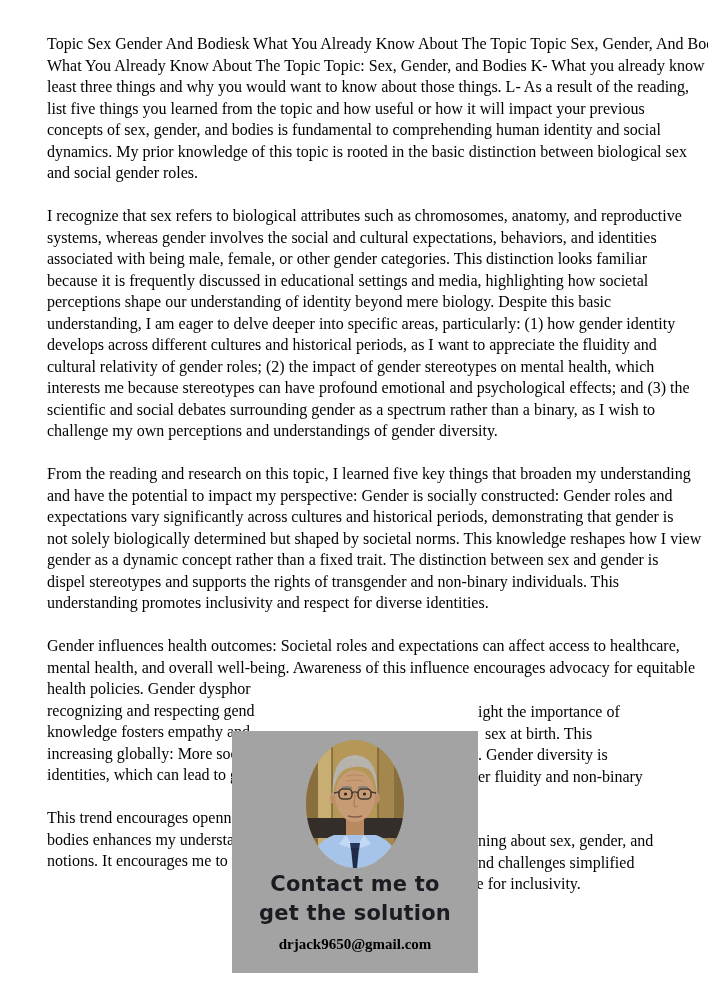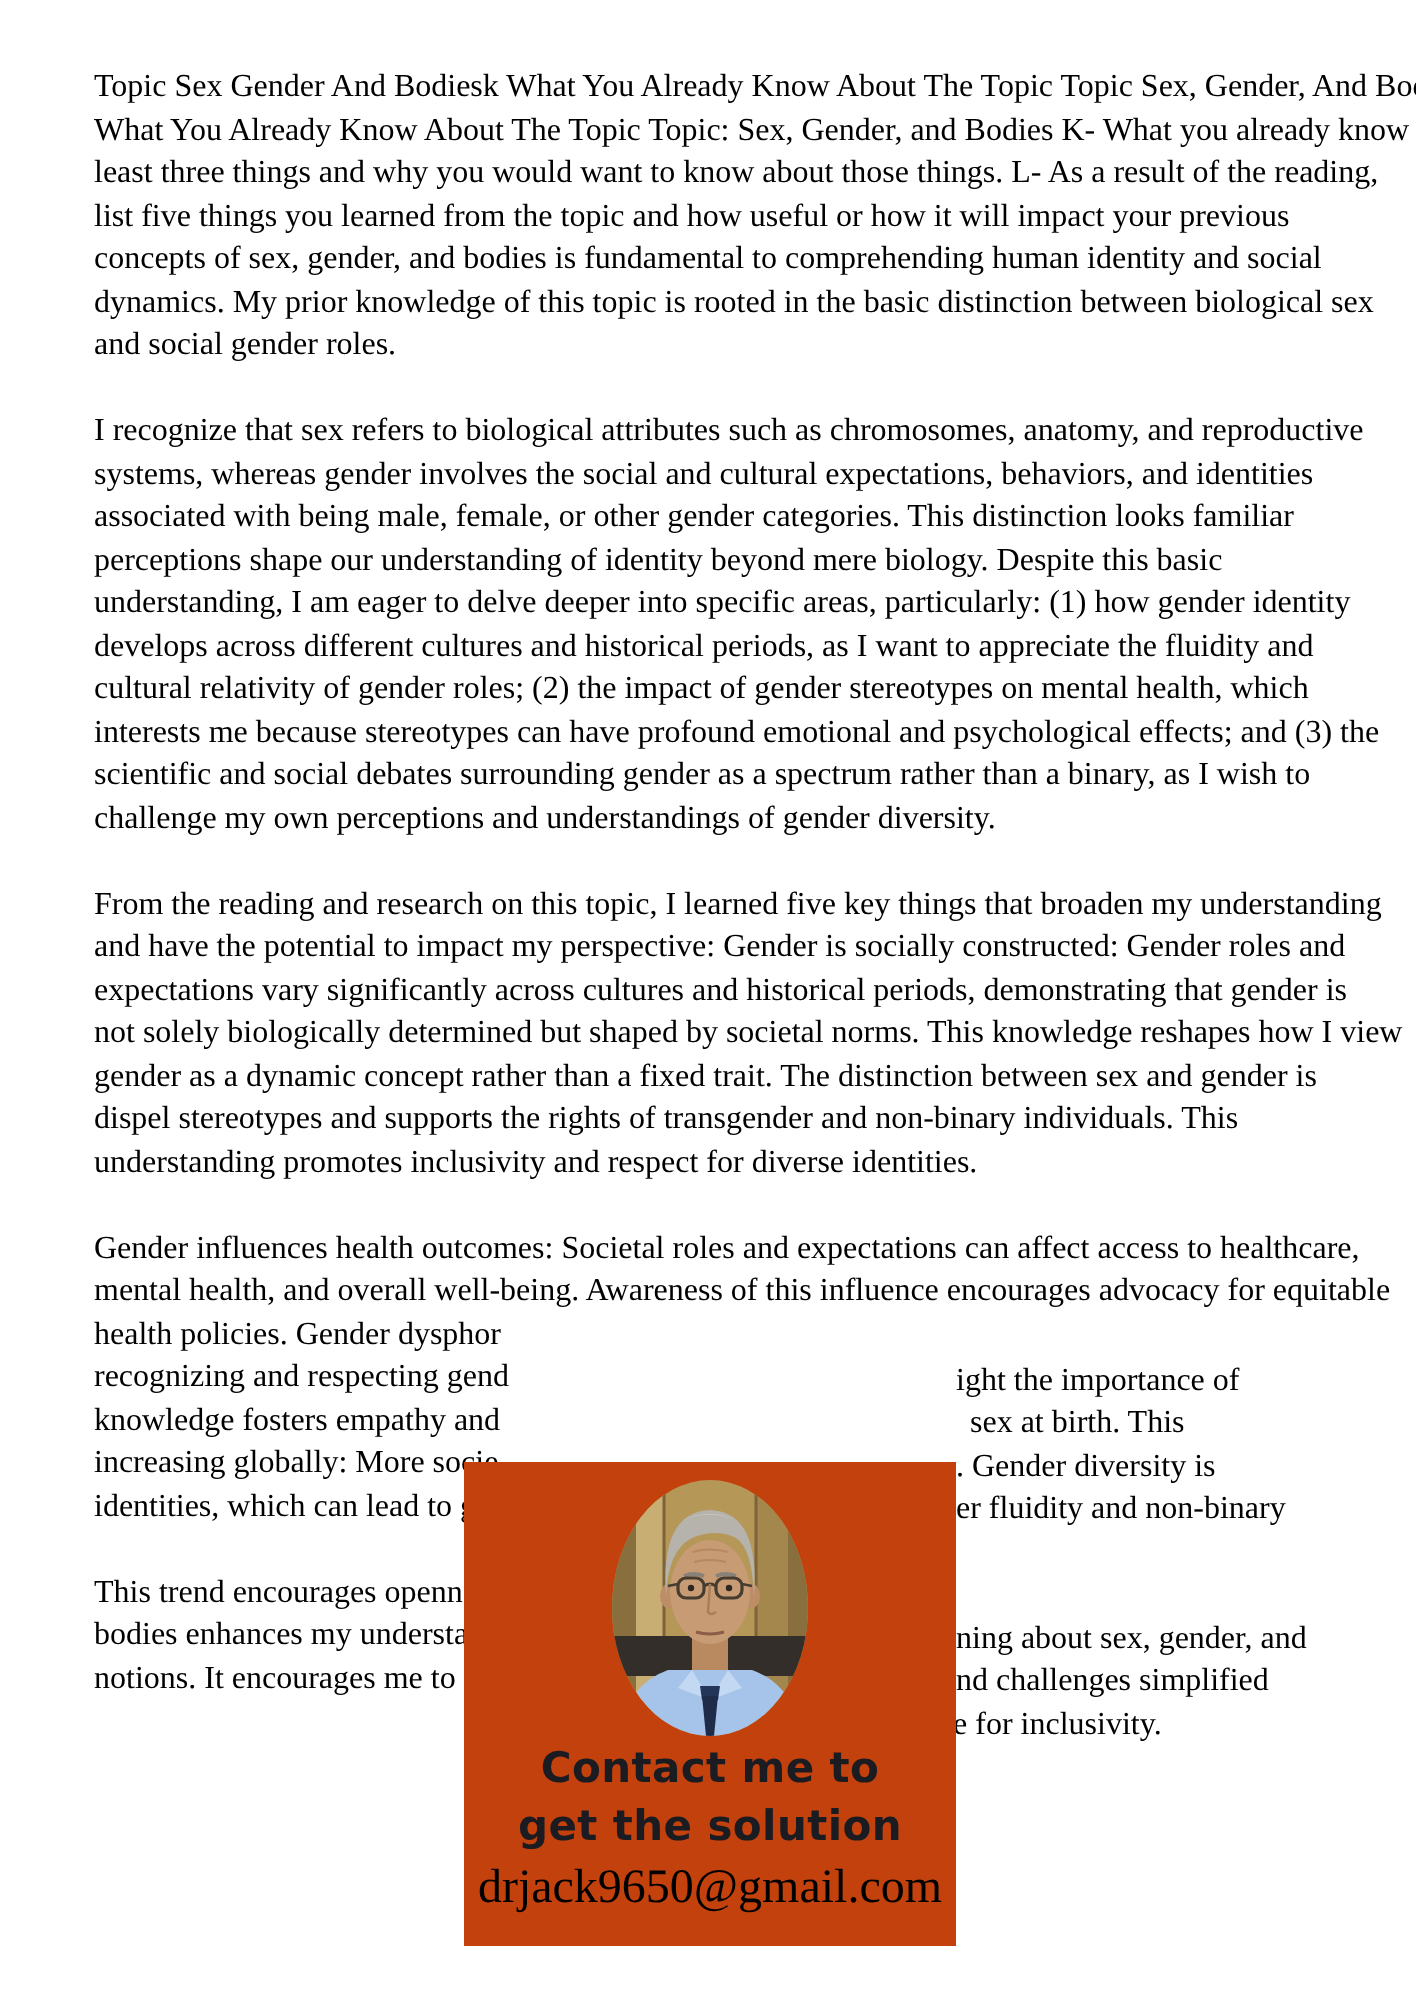--- a/index.html
+++ b/index.html
@@ -33,22 +33,22 @@
     font-family: "DejaVu Sans", sans-serif;
     font-weight: bold;
     font-size: 21px;
     line-height: 29px;
     text-align: center;
     letter-spacing: 0.2px;
   }
   .ad-email {
     margin-top: 4px;
     font-family: "Liberation Serif", serif;
-    font-weight: normal;
-    font-size: 24px;
+    font-weight: bold;
+    font-size: 15px;
     line-height: 24px;
     color: #000000;
   }
 </style>
 </head>
 <body style="background: rgb(255, 255, 255);">
 
 <div class="doc" id="doc" style="color: rgb(0, 0, 0);">
     <div class="para">
       <div class="line">Topic Sex Gender And Bodiesk What You Already Know About The Topic Topic Sex, Gender, And Bodiesk</div>
@@ -56,20 +56,21 @@
       <div class="line">least three things and why you would want to know about those things. L- As a result of the reading,</div>
       <div class="line">list five things you learned from the topic and how useful or how it will impact your previous</div>
       <div class="line">concepts of sex, gender, and bodies is fundamental to comprehending human identity and social</div>
       <div class="line">dynamics. My prior knowledge of this topic is rooted in the basic distinction between biological sex</div>
       <div class="line">and social gender roles.</div>
     </div>
     <div class="para">
       <div class="line">I recognize that sex refers to biological attributes such as chromosomes, anatomy, and reproductive</div>
       <div class="line">systems, whereas gender involves the social and cultural expectations, behaviors, and identities</div>
       <div class="line">associated with being male, female, or other gender categories. This distinction looks familiar</div>
+      <div class="line">because it is frequently discussed in educational settings and media, highlighting how societal</div>
       <div class="line">perceptions shape our understanding of identity beyond mere biology. Despite this basic</div>
       <div class="line">understanding, I am eager to delve deeper into specific areas, particularly: (1) how gender identity</div>
       <div class="line">develops across different cultures and historical periods, as I want to appreciate the fluidity and</div>
       <div class="line">cultural relativity of gender roles; (2) the impact of gender stereotypes on mental health, which</div>
       <div class="line">interests me because stereotypes can have profound emotional and psychological effects; and (3) the</div>
       <div class="line">scientific and social debates surrounding gender as a spectrum rather than a binary, as I wish to</div>
       <div class="line">challenge my own perceptions and understandings of gender diversity.</div>
     </div>
     <div class="para">
       <div class="line">From the reading and research on this topic, I learned five key things that broaden my understanding</div>
@@ -89,21 +90,21 @@
       <div class="line"><span>increasing globally: More socie</span><span class="frag-right" style="left: 431px;">er fluidity and non-binary</span></div>
       <div class="line"><span>identities, which can lead to gre</span><span class="frag-right" style="left: 431px;"></span></div>
     </div>
     <div class="para">
       <div class="line"><span>This trend encourages openness</span><span class="frag-right" style="left: 431px;">ning about sex, gender, and</span></div>
       <div class="line"><span>bodies enhances my understand</span><span class="frag-right" style="left: 431px;">nd challenges simplified</span></div>
       <div class="line"><span>notions. It encourages me to thi</span><span class="frag-right" style="left: 418px;">ate for inclusivity.</span></div>
     </div>
   </div>
 
-<div class="ad" style="background: #c2410c;">
+<div class="ad" style="background: #a3a3a3;">
   <svg class="ad-photo" width="98" height="128" viewBox="0 0 98 128">
     <defs>
       <clipPath id="ovalClip">
           <ellipse cx="49" cy="64" rx="49" ry="64"></ellipse>
         </clipPath>
     </defs>
     <g clip-path="url(#ovalClip)">
       <rect width="98" height="128" fill="#b59758"></rect>
       <rect x="0" width="12" height="128" fill="#8a6f3e"></rect>
       <rect x="12" width="14" height="128" fill="#c9ae74"></rect>

